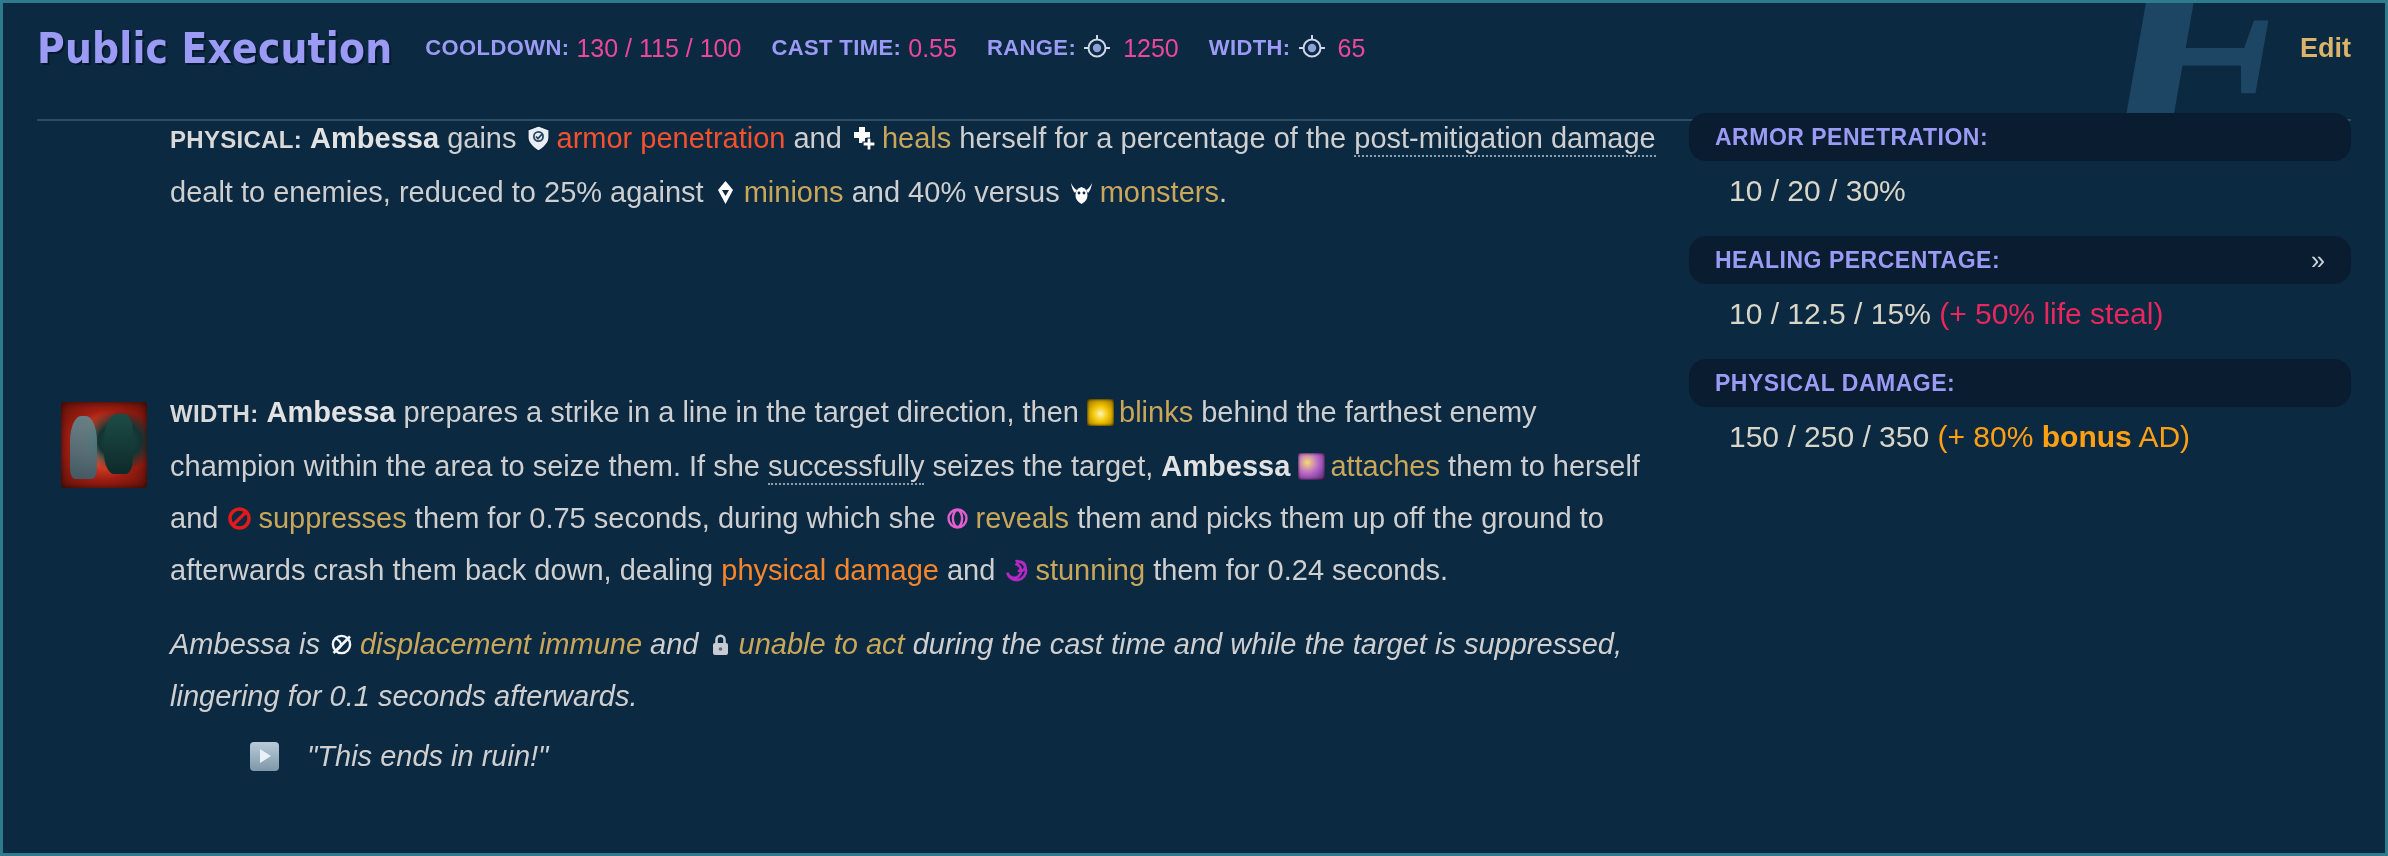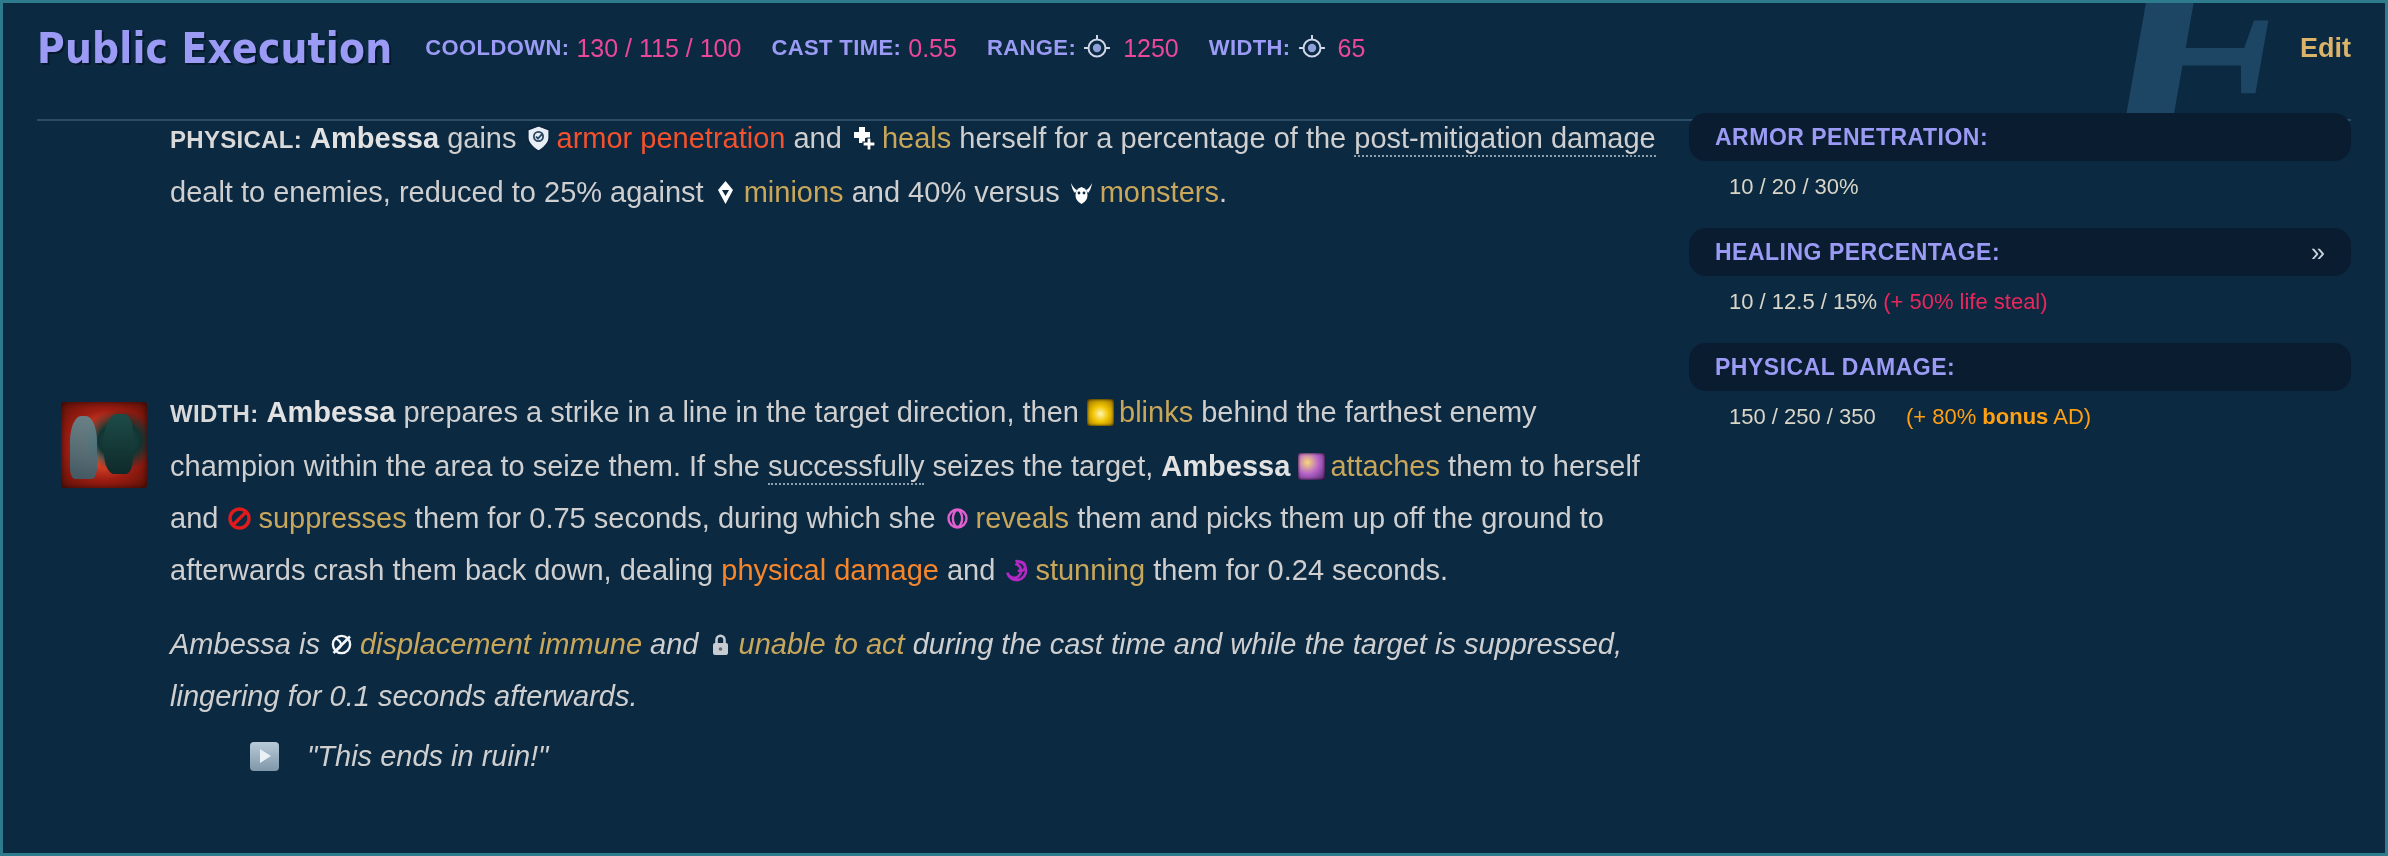--- a/index.html
+++ b/index.html
@@ -244,25 +244,25 @@
     text-transform:uppercase;
   }
   .panel-chevron{
     font-size:25px;
     color:#c9d3dd;
     cursor:pointer;
     line-height:1;
   }
   .panel-value{
     padding:13px 0 0 40px;
-    font-size:22px;
+    font-size:30px;
     color:#d9d6c8;
   }
   .val-pink{color:#e8275c;}
-  .val-orange{color:#ffa013;margin-left:24px;}
+  .val-orange{color:#ffa013;}
   .val-orange b{color:#ffa013;font-weight:700;}
 
   .spacer-a{height:168px;}
 </style>
 </head>
 <body>
 
 <div class="frame">
 
   <div class="watermark">F</div>

